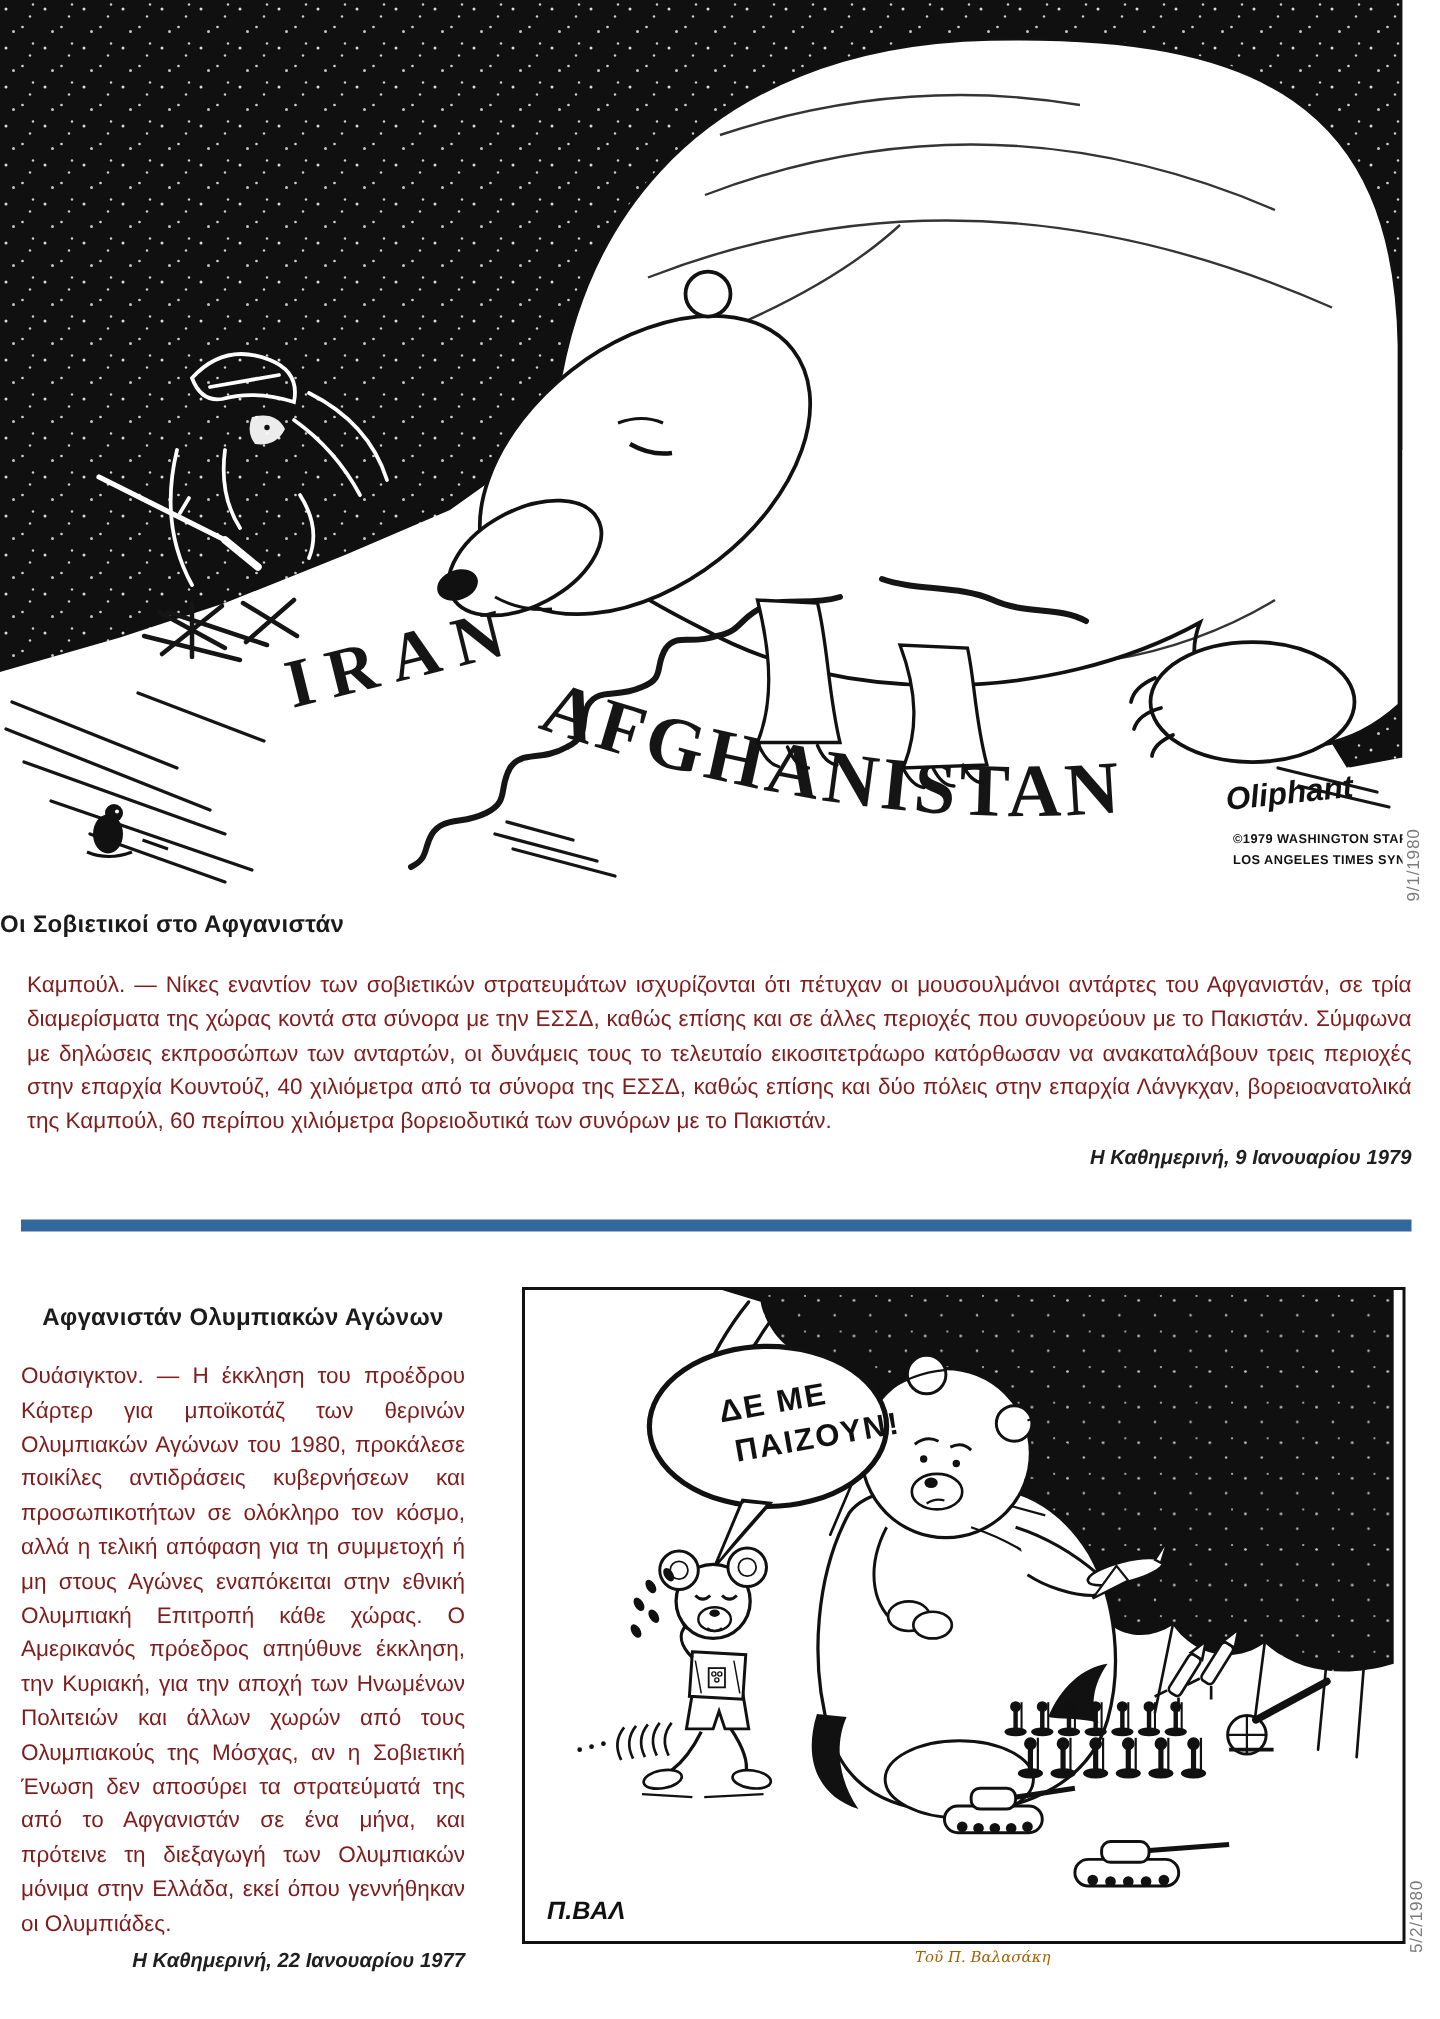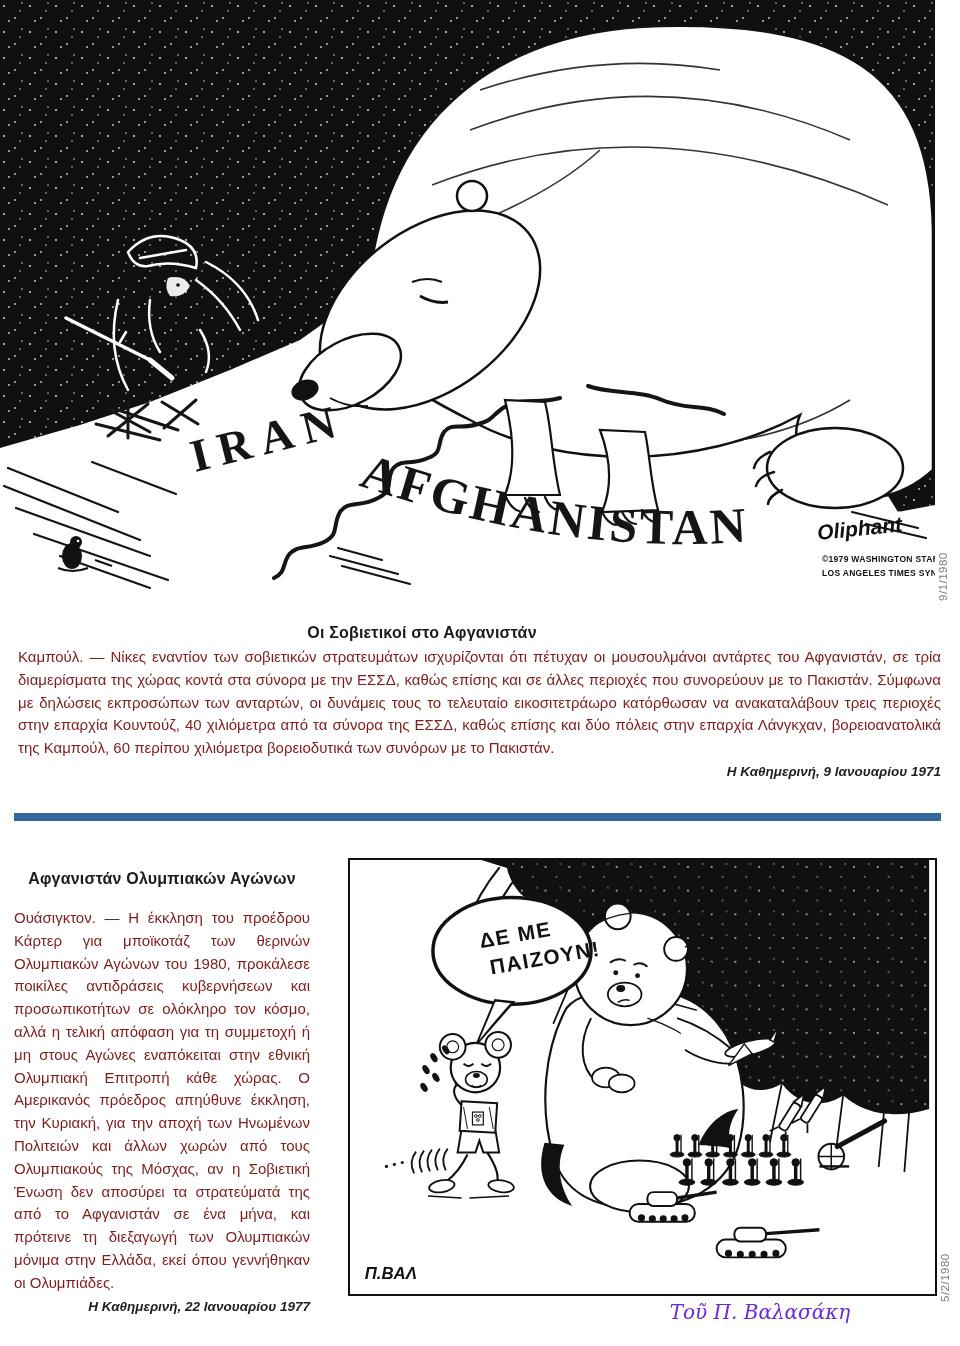--- a/index.html
+++ b/index.html
@@ -2,29 +2,29 @@
 <html><head>
 <meta charset="utf-8">
 <style>
   html,body{margin:0;padding:0;background:#fff;}
   .page{position:relative;width:960px;height:1346px;background:#ffffff;overflow:hidden;
         font-family:"Liberation Sans","DejaVu Sans",sans-serif;}
   .abs{position:absolute;}
   .body-text{font-size:15px;line-height:22.8px;color:#7f1d1d;text-align:justify;margin:0;}
   .attr{font-size:13.5px;font-weight:bold;font-style:italic;color:#1f1f1f;text-align:right;margin-top:4px;}
   .title{font-weight:bold;color:#1b1b1b;font-size:16px;letter-spacing:.2px;}
-  .caption1{left:0;top:608px;width:844px;text-align:center;margin-top:16px;}
+  .caption1{left:0;top:608px;width:844px;}
   .block1{left:18px;top:646px;width:923px;}
   .divider{left:14px;top:813px;width:927px;height:8px;background:#33689c;}
   .column2{left:14px;top:870px;width:296px;}
   .column2 .title{text-align:center;margin-bottom:19px;}
   .frame{left:348px;top:858px;width:585px;height:434px;border:2.5px solid #111;box-sizing:content-box;background:#fff;}
-  .credit{left:610px;top:1300px;width:300px;text-align:center;
+  .credit{left:610px;top:1300px;width:300px;text-align:left;
           font-family:"DejaVu Serif","Liberation Serif",serif;font-style:italic;
-          font-size:20px;color:#6d28d9;}
+          font-size:10px;color:#a16207;}
   .margin-date{position:absolute;color:#7c7c7c;font-size:11.5px;letter-spacing:.5px;
                writing-mode:vertical-rl;transform:rotate(180deg);height:60px;width:15px;}
   svg text{user-select:none;}
 </style>
 </head>
 <body>
 
 <div class="page">
 
   <div class="abs" style="left:0;top:0;width:935px;height:597px;">
@@ -141,21 +141,21 @@
       <text x="822" y="562" font-size="8.5" font-weight="bold" letter-spacing=".3" fill="#111">©1979 WASHINGTON STAR</text>
       <text x="822" y="576" font-size="8.5" font-weight="bold" letter-spacing=".3" fill="#111">LOS ANGELES TIMES SYND</text>
     </svg>
   </div>
 
   <div class="margin-date" style="left:937px;top:541px;">9/1/1980</div>
 
   <div class="abs caption1 title">Οι Σοβιετικοί στο Αφγανιστάν</div>
   <div class="abs block1">
     <p class="body-text">Καμπούλ. — Νίκες εναντίον των σοβιετικών στρατευμάτων ισχυρίζονται ότι πέτυχαν οι μουσουλμάνοι αντάρτες του Αφγανιστάν, σε τρία διαμερίσματα της χώρας κοντά στα σύνορα με την ΕΣΣΔ, καθώς επίσης και σε άλλες περιοχές που συνορεύουν με το Πακιστάν. Σύμφωνα με δηλώσεις εκπροσώπων των ανταρτών, οι δυνάμεις τους το τελευταίο εικοσιτετράωρο κατόρθωσαν να ανακαταλάβουν τρεις περιοχές στην επαρχία Κουντούζ, 40 χιλιόμετρα από τα σύνορα της ΕΣΣΔ, καθώς επίσης και δύο πόλεις στην επαρχία Λάνγκχαν, βορειοανατολικά της Καμπούλ, 60 περίπου χιλιόμετρα βορειοδυτικά των συνόρων με το Πακιστάν.</p>
-    <div class="attr">Η Καθημερινή, 9 Ιανουαρίου 1971</div>
+    <div class="attr">Η Καθημερινή, 9 Ιανουαρίου 1979</div>
   </div>
 
   <div class="abs divider"></div>
 
   <div class="abs column2">
     <div class="title">Αφγανιστάν Ολυμπιακών Αγώνων</div>
     <p class="body-text">Ουάσιγκτον. — Η έκκληση του προέδρου Κάρτερ για μποϊκοτάζ των θερινών Ολυμπιακών Αγώνων του 1980, προκάλεσε ποικίλες αντιδράσεις κυβερνήσεων και προσωπικοτήτων σε ολόκληρο τον κόσμο, αλλά η τελική απόφαση για τη συμμετοχή ή μη στους Αγώνες εναπόκειται στην εθνική Ολυμπιακή Επιτροπή κάθε χώρας. Ο Αμερικανός πρόεδρος απηύθυνε έκκληση, την Κυριακή, για την αποχή των Ηνωμένων Πολιτειών και άλλων χωρών από τους Ολυμπιακούς της Μόσχας, αν η Σοβιετική Ένωση δεν αποσύρει τα στρατεύματά της από το Αφγανιστάν σε ένα μήνα, και πρότεινε τη διεξαγωγή των Ολυμπιακών μόνιμα στην Ελλάδα, εκεί όπου γεννήθηκαν οι Ολυμπιάδες.</p>
     <div class="attr">Η Καθημερινή, 22 Ιανουαρίου 1977</div>
   </div>
 

